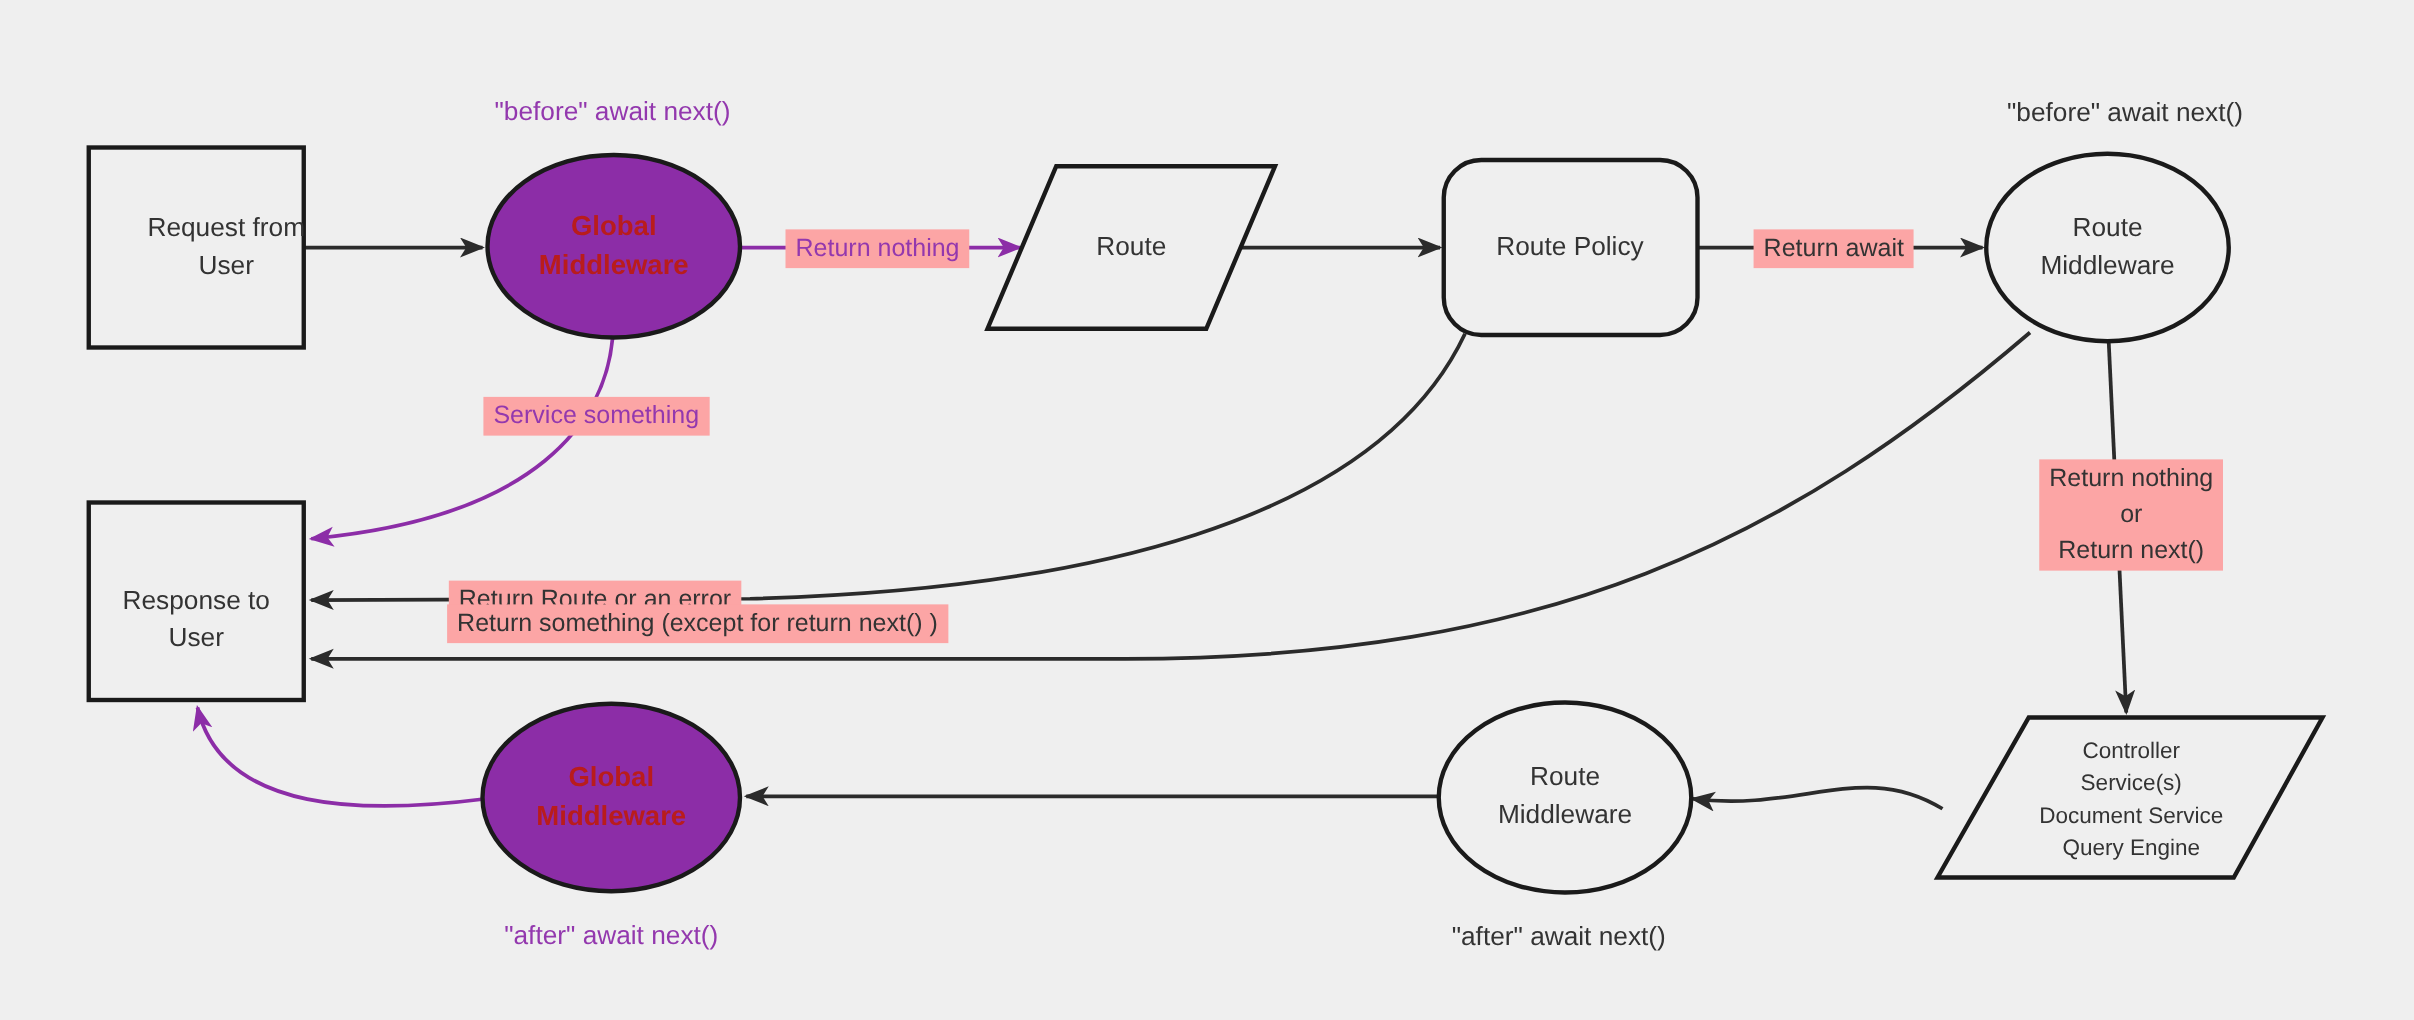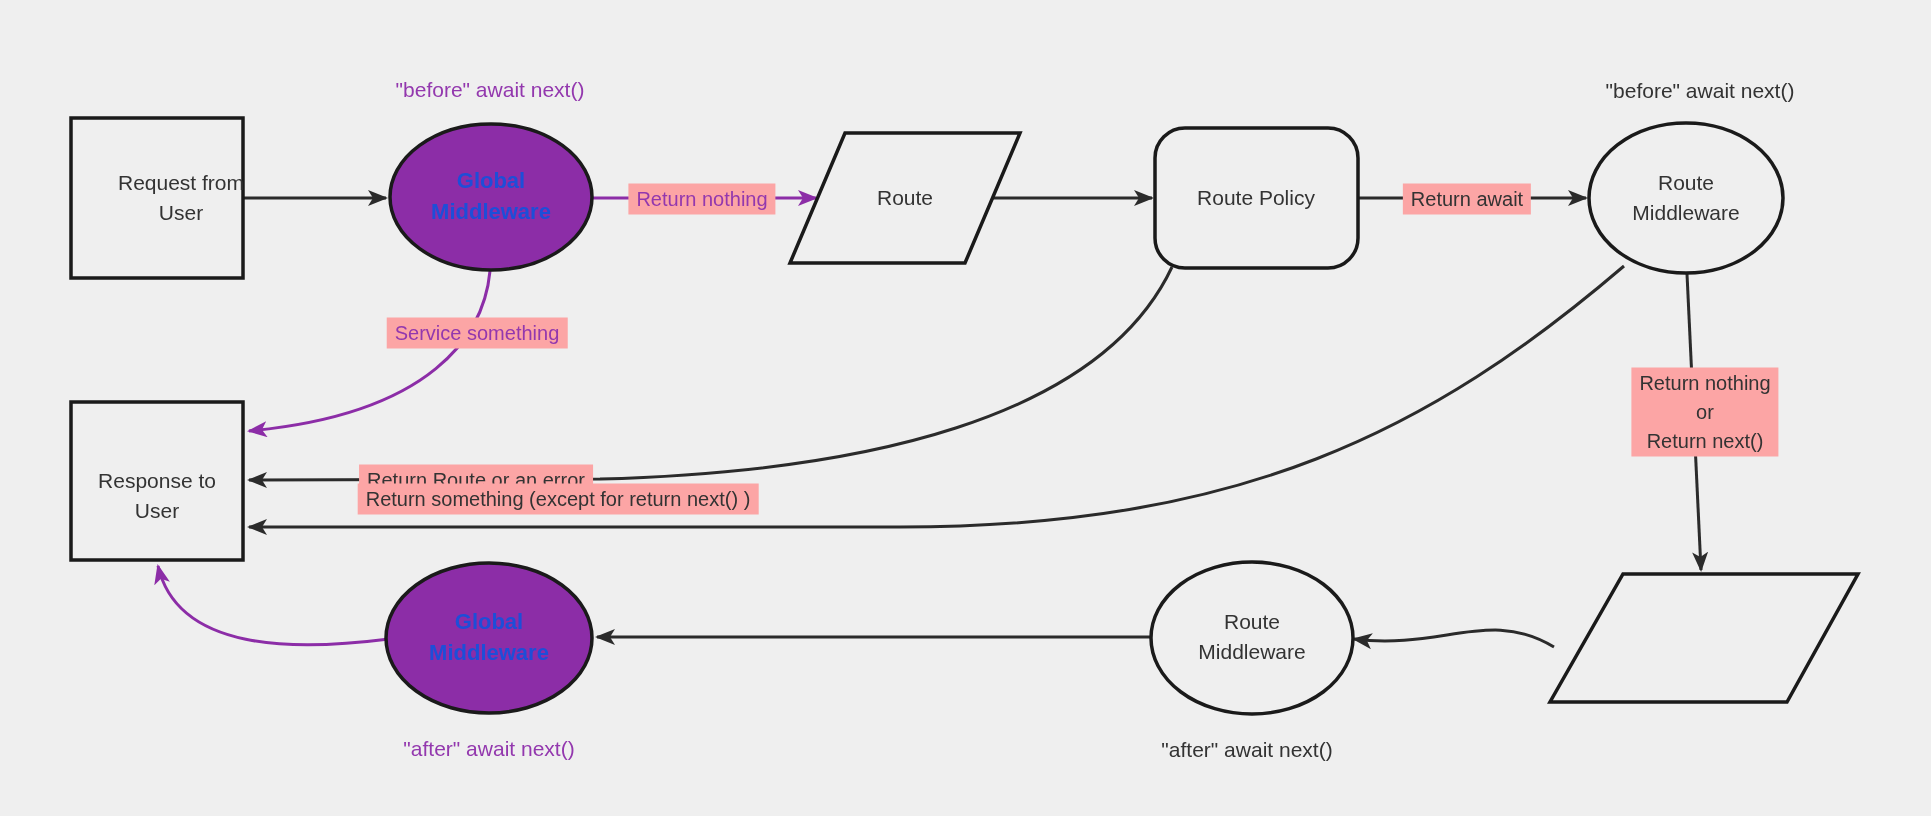--- a/index.html
+++ b/index.html
@@ -28,21 +28,21 @@
     position: absolute;
     transform: translate(-50%, -50%);
     text-align: center;
     white-space: pre-line;
     color: #333333;
     font-size: 21px;
     line-height: 30px;
   }
   .lbl.node-label { pointer-events: none; }
   .lbl.bold-white {
-    color: #1d4ed8;
+    color: #b91c1c;
     font-weight: bold;
     font-size: 22px;
     line-height: 31px;
   }
   .lbl.small {
     font-size: 18px;
     line-height: 26px;
   }
   .lbl.edge-label {
     background: #fca5a5;
@@ -95,20 +95,24 @@
   </svg>
 
   <div class="lbl node-label" style="left:168px; top:198px;margin-left:13px;">Request from
 User</div>
   <div class="lbl node-label bold-white" style="left:491px; top:196px;">Global
 Middleware</div>
   <div class="lbl node-label" style="left:905px; top:198px;">Route</div>
   <div class="lbl node-label" style="left:1256px; top:198px;">Route Policy</div>
   <div class="lbl node-label" style="left:1686px; top:198px;">Route
 Middleware</div>
+  <div class="lbl node-label small" style="left:1705px; top:639px;">Controller
+Service(s)
+Document Service
+Query Engine</div>
   <div class="lbl node-label" style="left:1252px; top:637px;">Route
 Middleware</div>
   <div class="lbl node-label bold-white" style="left:489px; top:637px;">Global
 Middleware</div>
   <div class="lbl node-label" style="left:157px; top:496px;">Response to
 User</div>
 
   <div class="lbl edge-label purple-text" style="left:702px; top:199px;">Return nothing</div>
   <div class="lbl edge-label" style="left:1467px; top:199px;">Return await</div>
   <div class="lbl edge-label" style="left:1705px; top:412px;">Return nothing

